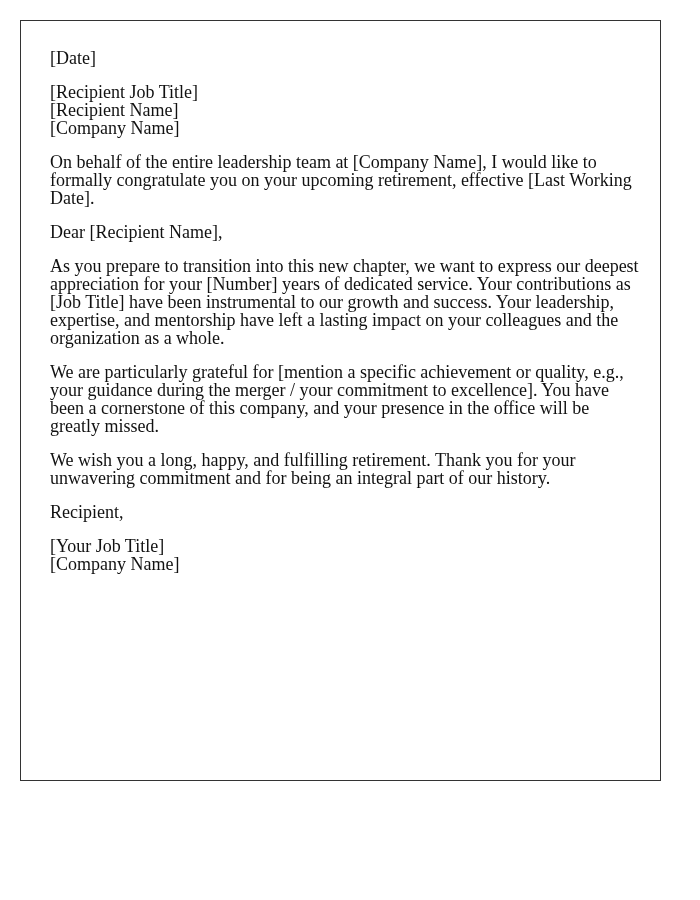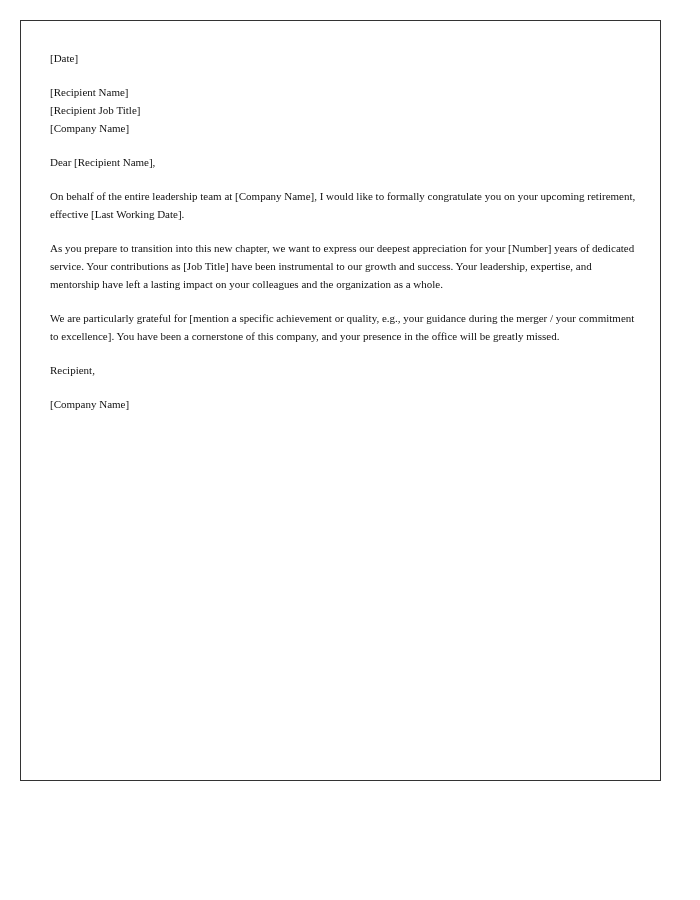--- a/index.html
+++ b/index.html
@@ -10,45 +10,47 @@
     width: 639px; height: 759px;
     border: 1px solid #333333;
     background: #ffffff;
     box-sizing: content-box;
   }
   .content {
     position: absolute;
     left: 29px; top: 28px;
     width: 590px;
     font-family: "Liberation Serif", "DejaVu Serif", serif;
-    font-size: 11px;
+    font-size: 18px;
     line-height: 18px;
     color: #111111;
   }
   .content p { margin: 0 0 16px 0; }
   .block-line { display: block; }
 </style>
 </head>
 <body>
 
 <div class="page">
   <div class="content">
     <p>[Date]</p>
 
     <p>
+      <span class="block-line">[Recipient Job Title]</span>
       <span class="block-line">[Recipient Name]</span>
-      <span class="block-line">[Recipient Job Title]</span>
       <span class="block-line">[Company Name]</span>
     </p>
 
+    <p>On behalf of the entire leadership team at [Company Name], I would like to formally congratulate you on your upcoming retirement, effective [Last Working Date].</p>
+
     <p>Dear [Recipient Name],</p>
-
-    <p>On behalf of the entire leadership team at [Company Name], I would like to formally congratulate you on your upcoming retirement, effective [Last Working Date].</p>
     <p>As you prepare to transition into this new chapter, we want to express our deepest appreciation for your [Number] years of dedicated service. Your contributions as [Job Title] have been instrumental to our growth and success. Your leadership, expertise, and mentorship have left a lasting impact on your colleagues and the organization as a whole.</p>
     <p>We are particularly grateful for [mention a specific achievement or quality, e.g., your guidance during the merger / your commitment to excellence]. You have been a cornerstone of this company, and your presence in the office will be greatly missed.</p>
+    <p>We wish you a long, happy, and fulfilling retirement. Thank you for your unwavering commitment and for being an integral part of our history.</p>
 
     <p>Recipient,</p>
 
     <p>
+      <span class="block-line">[Your Job Title]</span>
       <span class="block-line">[Company Name]</span>
     </p>
   </div>
 </div>
 
 </body></html>

